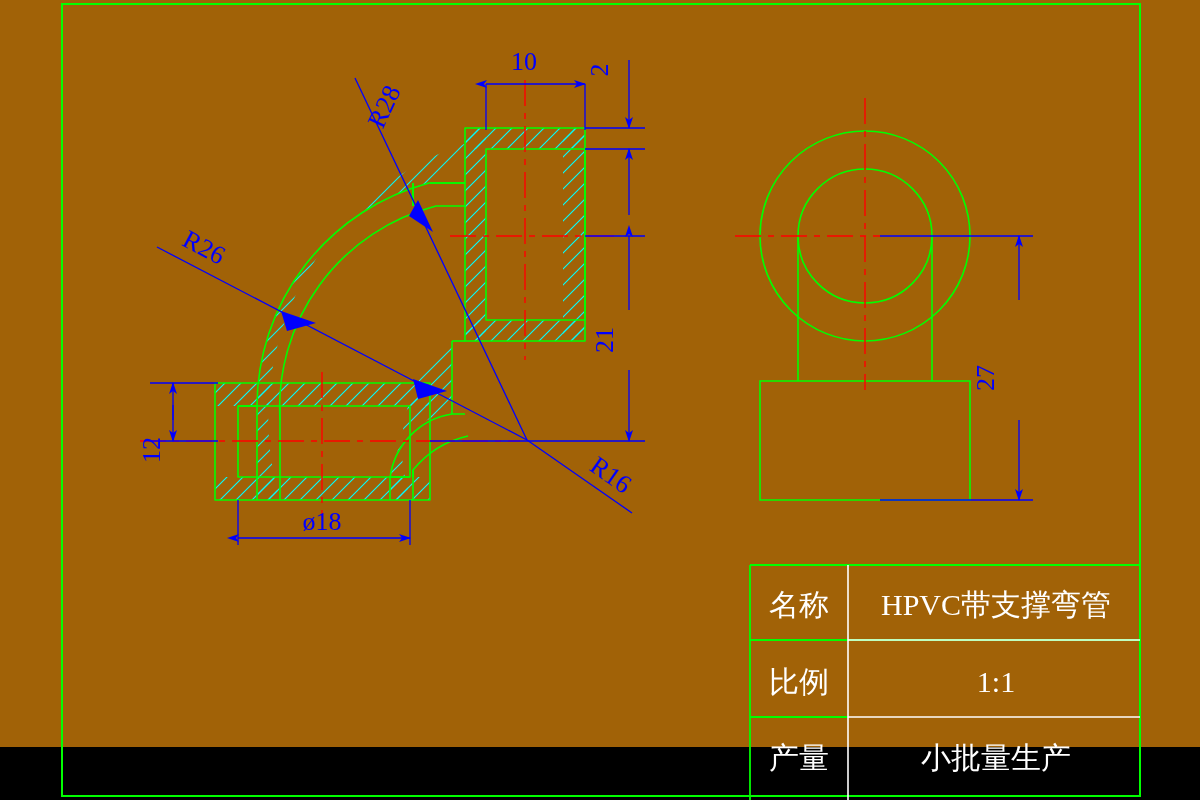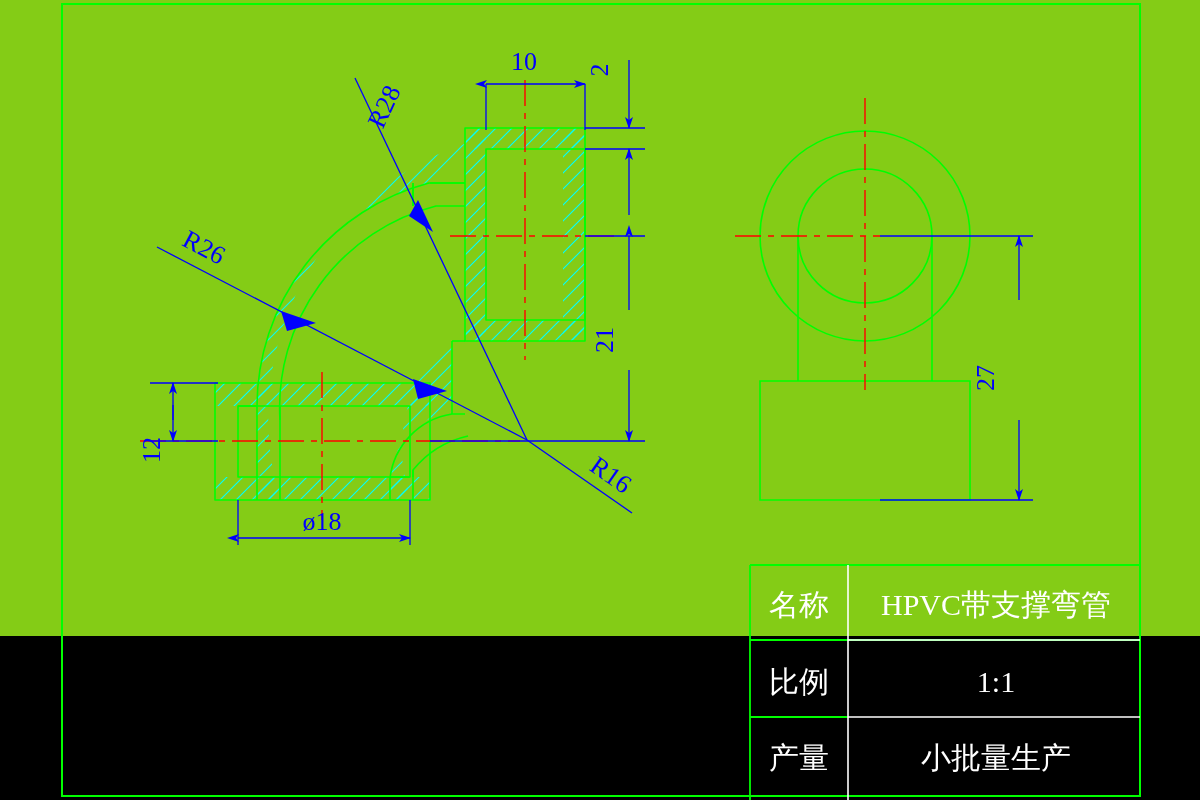--- a/index.html
+++ b/index.html
@@ -8,22 +8,22 @@
     padding: 0;
     background: #000000;
     width: 1200px;
     height: 800px;
     overflow: hidden;
     font-family: "Liberation Serif", serif;
   }
   #stage {
     position: relative;
     width: 1200px;
-    height: 636px;
-    background: #84cc16;
+    height: 747px;
+    background: #a16207;
   }
   #cad-svg {
     position: absolute;
     left: 0;
     top: 0;
     width: 1200px;
     height: 800px;
     display: block;
   }
   .tb-cell-text {

